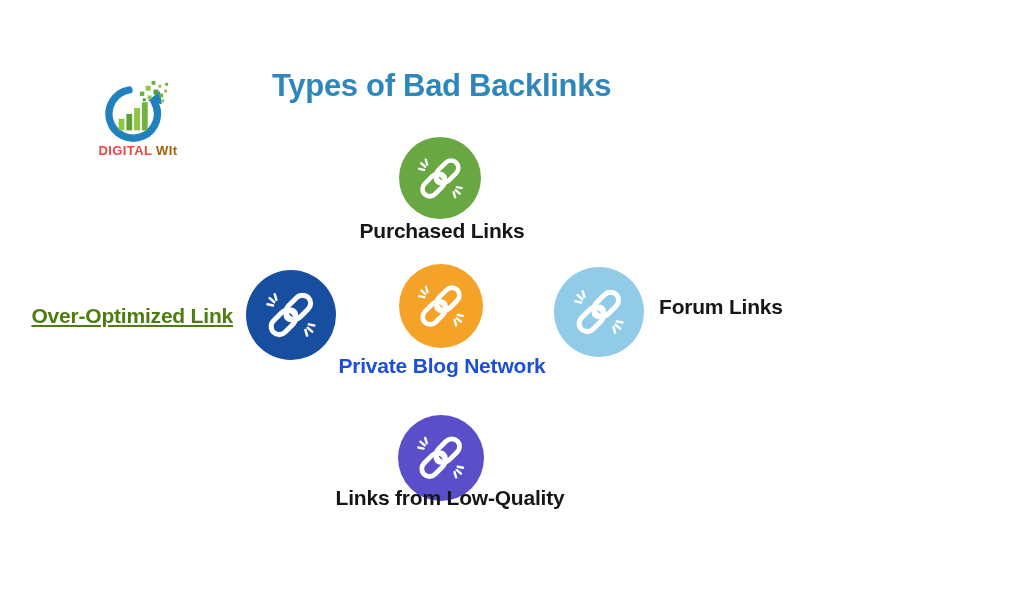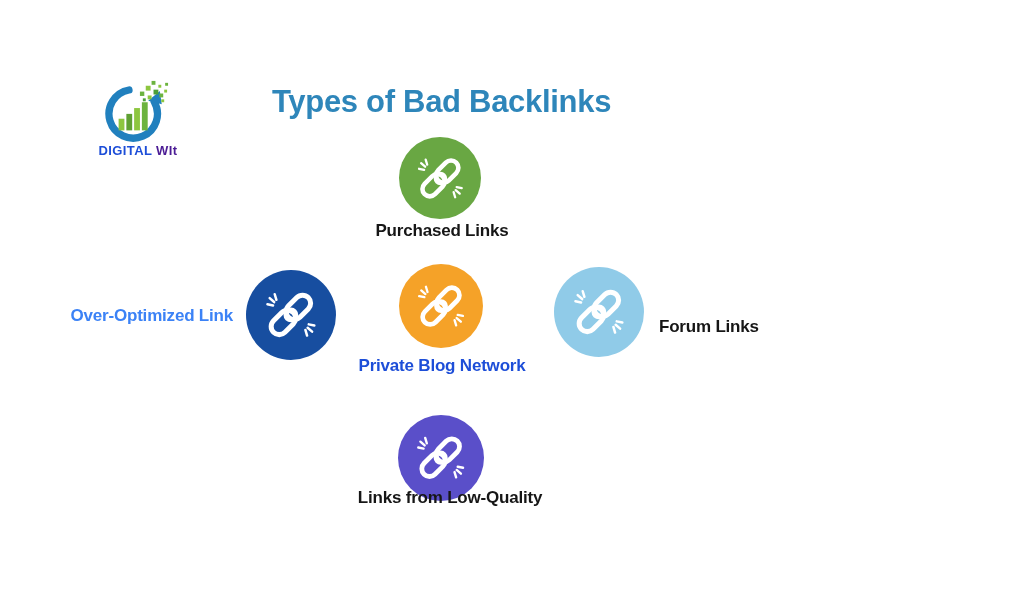--- a/index.html
+++ b/index.html
@@ -20,44 +20,43 @@
   .logo-text {
     font-size:13px; font-weight:700; letter-spacing:0.4px;
     margin-top:1px; white-space:nowrap;
   }
 
   
   .title {
     position:absolute; left:272px; top:68px;
     font-size:31px; font-weight:700; letter-spacing:-0.3px;
     white-space:nowrap;
-    margin-top:16px;
   }
 
   
   .node-circle {
     position:absolute; border-radius:50%;
     display:flex; align-items:center; justify-content:center;
   }
   .c-green  { left:399px; top:137px; width:82px; height:82px; }
   .c-blue   { left:246px; top:270px; width:90px; height:90px; }
   .c-orange { left:399px; top:264px; width:84px; height:84px; }
   .c-lblue  { left:554px; top:267px; width:90px; height:90px; }
   .c-purple { left:398px; top:415px; width:86px; height:86px; }
 
   .link-icon { width:62%; height:62%; }
 
   .lbl {
-    position:absolute; font-weight:700; font-size:17px;
+    position:absolute; font-weight:700; font-size:21px;
     letter-spacing:-0.2px; white-space:nowrap; line-height:20px;
   }
   .l-purchased { left:442px; top:221px; transform:translateX(-50%); }
   .l-over      { left:233px; top:306px; transform:translateX(-100%); }
   .l-private   { left:442px; top:356px; transform:translateX(-50%); }
-  .l-forum     { left:659px; top:297px;margin-top:20px; }
+  .l-forum     { left:659px; top:297px; }
   .l-low       { left:450px; top:488px; transform:translateX(-50%); }
 </style>
 </head>
 <body style="background-color: rgb(255, 255, 255);">
 
 <div class="logo">
   <svg class="logo-svg" viewBox="0 0 72 66">
 
     <path d="M 26.7 12.4 A 25 25 0 1 0 52.7 24.5" fill="none" stroke="#2180BE" stroke-width="7.5" stroke-linecap="round"></path>
     <polygon points="58.5,13.5 60.5,27 46.5,23.5" fill="#2180BE"></polygon>
@@ -72,21 +71,21 @@
     <rect x="50" y="3" width="4" height="4" fill="#6CB33F"></rect>
     <rect x="52" y="12" width="5" height="5" fill="#4C9F38"></rect>
     <rect x="46" y="18" width="4" height="4" fill="#8DC63F"></rect>
     <rect x="57" y="7" width="3" height="3" fill="#8DC63F"></rect>
     <rect x="58" y="16" width="4" height="4" fill="#6CB33F"></rect>
     <rect x="63" y="12" width="3" height="3" fill="#8DC63F"></rect>
     <rect x="64" y="5" width="3" height="3" fill="#6CB33F"></rect>
     <rect x="41" y="21" width="3" height="3" fill="#4C9F38"></rect>
     <rect x="60" y="22" width="3" height="3" fill="#8DC63F"></rect>
   </svg>
-  <div class="logo-text"><span style="color: #1d4ed8; text-align: center;">DIGITAL</span><span> </span><span style="color: #4c1d95;">WIt</span></div>
+  <div class="logo-text"><span style="color: #ef4444; text-align: center;">DIGITAL</span><span> </span><span style="color: #a16207;">WIt</span></div>
 </div>
 
 <div class="title" style="color: rgb(46, 134, 186);">Types of Bad Backlinks</div>
 
 <div class="node-circle c-green" style="background-color: rgb(105, 167, 67); color: rgb(255, 255, 255);">
   <svg class="link-icon" viewBox="0 0 100 100">
     <g transform="rotate(45 50 50)" fill="none" stroke="currentColor">
       <rect x="35.5" y="6" width="29" height="50" rx="14.5" stroke-width="9"></rect>
       <rect x="35.5" y="44" width="29" height="50" rx="14.5" stroke-width="9"></rect>
       <circle cx="50" cy="50" r="10" stroke-width="6.5"></circle>
@@ -113,21 +112,21 @@
     <g stroke="currentColor" stroke-width="4.5" stroke-linecap="round">
       <line x1="21" y1="13" x2="24" y2="23"></line>
         <line x1="8" y1="31" x2="18" y2="33"></line>
         <line x1="12" y1="20" x2="20" y2="27"></line>
       <line x1="79" y1="87" x2="76" y2="77"></line>
         <line x1="92" y1="69" x2="82" y2="67"></line>
         <line x1="88" y1="80" x2="80" y2="73"></line>
     </g>
   </svg>
 </div>
-<div class="lbl l-over" style="color: #3b82f6;">Over-Optimized Link</div>
+<div class="lbl l-over" style="color: #4d7c0f; text-decoration: underline;">Over-Optimized Link</div>
 
 <div class="node-circle c-orange" style="background-color: rgb(245, 162, 40); color: rgb(255, 255, 255);">
   <svg class="link-icon" viewBox="0 0 100 100">
     <g transform="rotate(45 50 50)" fill="none" stroke="currentColor">
       <rect x="35.5" y="6" width="29" height="50" rx="14.5" stroke-width="9"></rect>
       <rect x="35.5" y="44" width="29" height="50" rx="14.5" stroke-width="9"></rect>
       <circle cx="50" cy="50" r="10" stroke-width="6.5"></circle>
     </g>
     <g stroke="currentColor" stroke-width="4.5" stroke-linecap="round">
       <line x1="21" y1="13" x2="24" y2="23"></line>

